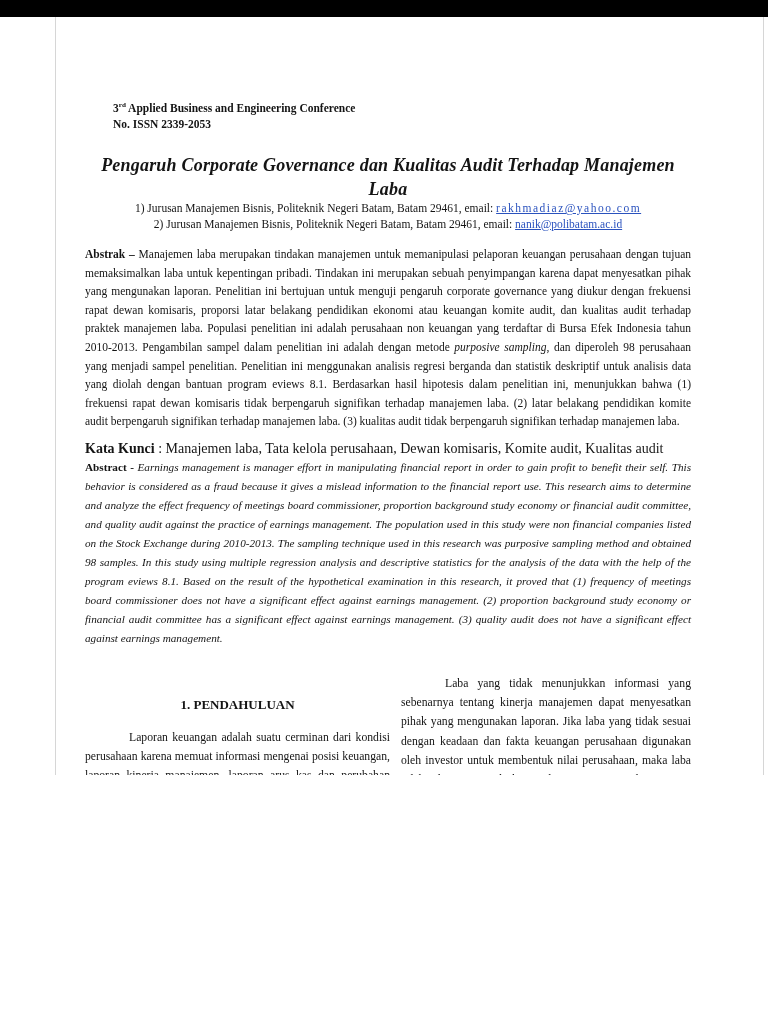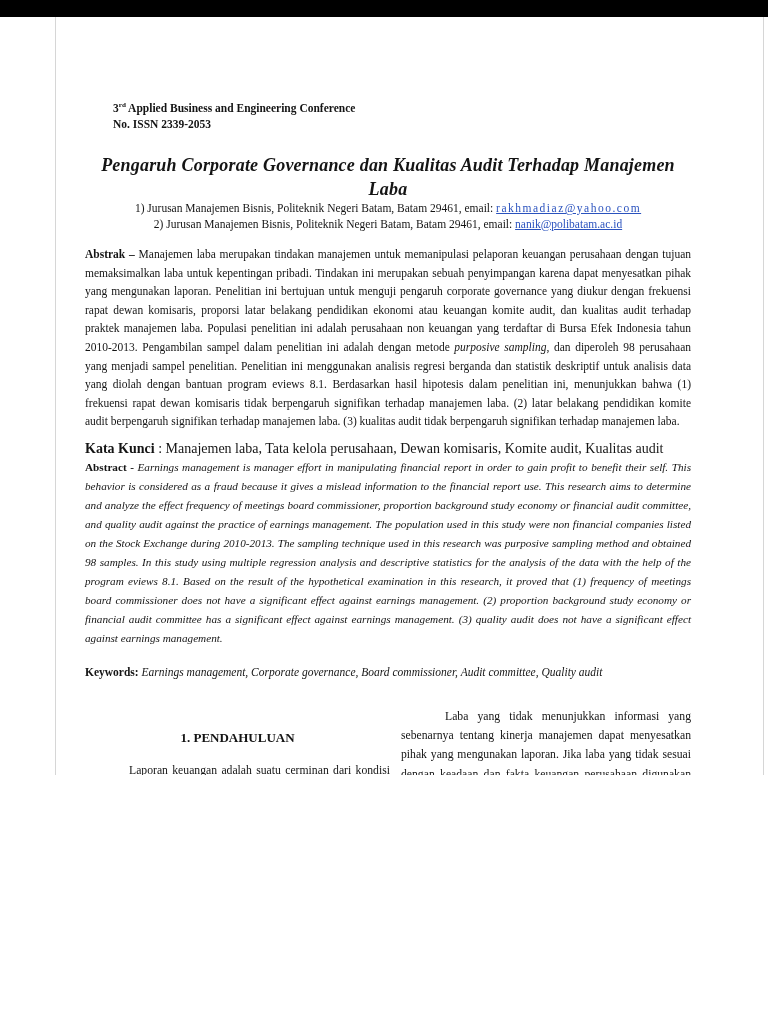--- a/index.html
+++ b/index.html
@@ -76,21 +76,20 @@
 
     <div class="affil"><span>1) Jurusan Manajemen Bisnis, Politeknik Negeri Batam, Batam 29461, email: </span><a class="email spaced">rakhmadiaz@yahoo.com</a></div>
     <div class="affil"><span>2) Jurusan Manajemen Bisnis, Politeknik Negeri Batam, Batam 29461, email: </span><a class="email">nanik@polibatam.ac.id</a></div>
 
     <p class="abstrak"><b>Abstrak</b><b> – </b><span>Manajemen laba merupakan tindakan manajemen untuk memanipulasi pelaporan keuangan perusahaan dengan tujuan memaksimalkan laba untuk kepentingan pribadi. Tindakan ini merupakan sebuah penyimpangan karena dapat menyesatkan pihak yang mengunakan laporan. Penelitian ini bertujuan untuk menguji pengaruh corporate governance yang diukur dengan frekuensi rapat dewan komisaris, proporsi latar belakang pendidikan ekonomi atau keuangan komite audit, dan kualitas audit terhadap praktek manajemen laba. Populasi penelitian ini adalah perusahaan non keuangan yang terdaftar di Bursa Efek Indonesia tahun 2010-2013. Pengambilan sampel dalam penelitian ini adalah dengan metode </span><i>purposive sampling</i><span>, dan diperoleh 98 perusahaan yang menjadi sampel penelitian. Penelitian ini menggunakan analisis regresi berganda dan statistik deskriptif untuk analisis data yang diolah dengan bantuan program eviews 8.1. Berdasarkan hasil hipotesis dalam penelitian ini, menunjukkan bahwa (1) frekuensi rapat dewan komisaris tidak berpengaruh signifikan terhadap manajemen laba. (2) latar belakang pendidikan komite audit berpengaruh signifikan terhadap manajemen laba. (3) kualitas audit tidak berpengaruh signifikan terhadap manajemen laba.</span></p>
 
     <p class="kata"><b>Kata Kunci</b><span> : Manajemen laba, Tata kelola perusahaan, Dewan komisaris, Komite audit, Kualitas audit</span></p>
 
     <p class="abstract-en"><b class="upright">Abstract -</b><span> Earnings management is manager effort in manipulating financial report in order to gain profit to benefit their self. This behavior is considered as a fraud because it gives a mislead information to the financial report use. This research aims to determine and analyze the effect frequency of meetings board commissioner, proportion background study economy or financial audit committee, and quality audit against the practice of earnings management. The population used in this study were non financial companies listed on the Stock Exchange during 2010-2013. The sampling technique used in this research was purposive sampling method and obtained 98 samples. In this study using multiple regression analysis and descriptive statistics for the analysis of the data with the help of the program eviews 8.1. Based on the result of the hypothetical examination in this research, it proved that (1) frequency of meetings board commissioner does not have a significant effect against earnings management. (2) proportion background study economy or financial audit committee has a significant effect against earnings management. (3) quality audit does not have a significant effect against earnings management.</span></p>
 
-    <p class="keywords"><b class="upright">Keywords:</b><span> Earnings management, Corporate governance, Board commissioner, Audit committee, Quality audit</span></p>
 
     <div class="columns">
       <div class="col col-left">
         <h2 class="sec-heading">1. PENDAHULUAN</h2>
         <p class="body-p indent">Laporan keuangan adalah suatu cerminan dari kondisi perusahaan karena memuat informasi mengenai posisi keuangan, laporan kinerja manajemen, laporan arus kas dan perubahan posisi keuangan perusahaan. Laporan keuangan juga menunjukkan seberapa besar kinerja manajemen dan merupakan sumber dalam mengevaluasi kinerja manajemen. Di dalam laporan keuangan yang biasanya dijadikan parameter utama adalah besarnya laba perusahaan. Dengan adanya penilaian kinerja manajemen tersebut dapat mendorong timbulnya perilaku menyimpang dari pihak manajemen perusahaan, yang salah satu contohnya adalah</p>
       </div>
       <div class="col col-right">
         <p class="body-p indent">Laba yang tidak menunjukkan informasi yang sebenarnya tentang kinerja manajemen dapat menyesatkan pihak yang mengunakan laporan. Jika laba yang tidak sesuai dengan keadaan dan fakta keuangan perusahaan digunakan oleh investor untuk membentuk nilai perusahaan, maka laba tidak dapat menjelaskan nilai pasar perusahaan yang sebenarnya [40]. Tindakan manajemen laba telah menimbulkan beberapa kasus antara lain Enron, Merck, World Com dan mayoritas perusahaan lain di Amerika serikat [37] dimana pihak manajemen telah melakukan berbagai</p>
       </div>
     </div>

